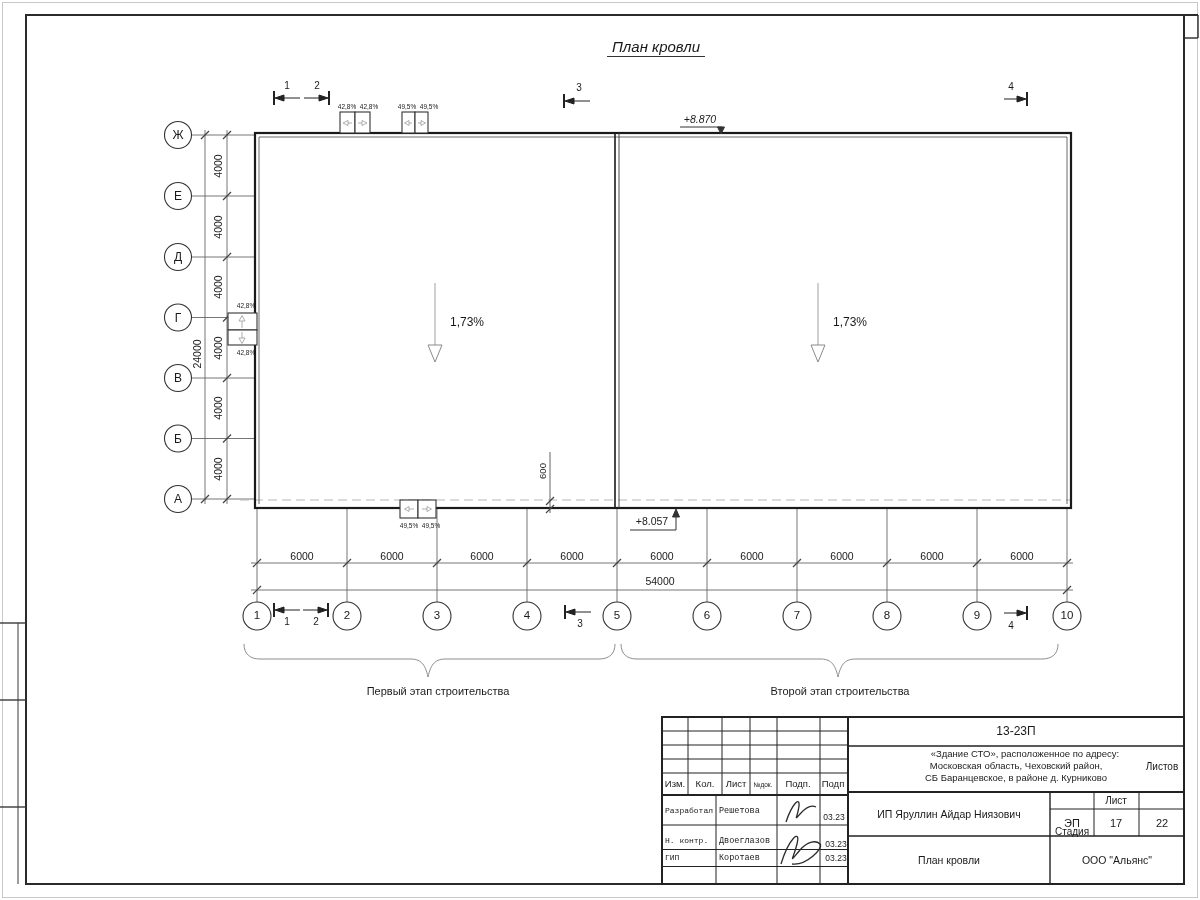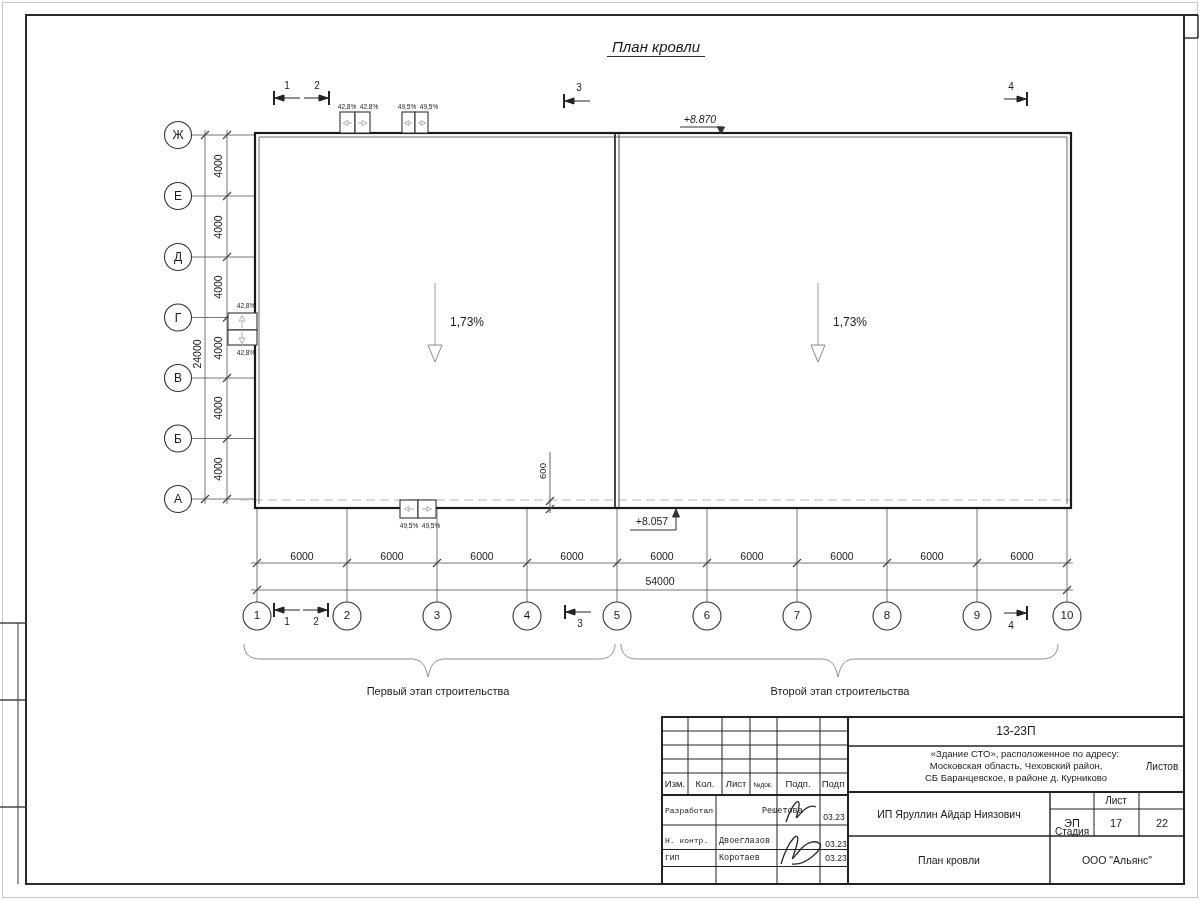--- a/index.html
+++ b/index.html
@@ -321,21 +321,21 @@
   <div class="lbl s11" style="left:1072px;top:823px;">ЭП</div>
   <div class="lbl s11" style="left:1116px;top:823px;">17</div>
   <div class="lbl s11" style="left:1162px;top:823px;">22</div>
   <div class="lbl s95" style="left:675px;top:784px;">Изм.</div>
   <div class="lbl s95" style="left:705px;top:784px;">Кол.</div>
   <div class="lbl s95" style="left:736px;top:784px;">Лист</div>
   <div class="lbl s6" style="left:763px;top:785px;">№док.</div>
   <div class="lbl s95" style="left:798px;top:784px;">Подп.</div>
   <div class="lbl s95" style="left:833px;top:784px;">Подп</div>
   <div class="ll s8" style="left:665px;top:811px;">Разработал</div>
-  <div class="ll s85" style="left:719px;top:811px;margin-left:43px;">Решетова</div>
+  <div class="ll s85" style="left:719px;top:811px;">Решетова</div>
   <div class="lbl s85" style="left:834px;top:817px;">03.23</div>
   <div class="ll s8" style="left:665px;top:841px;">Н. контр.</div>
   <div class="ll s85" style="left:719px;top:841px;">Двоеглазов</div>
   <div class="lbl s85" style="left:836px;top:844px;">03.23</div>
   <div class="ll s8" style="left:665px;top:858px;">ГИП</div>
   <div class="ll s85" style="left:719px;top:858px;">Коротаев</div>
   <div class="lbl s85" style="left:836px;top:858px;">03.23</div>
 </div>
 
 </body></html>

